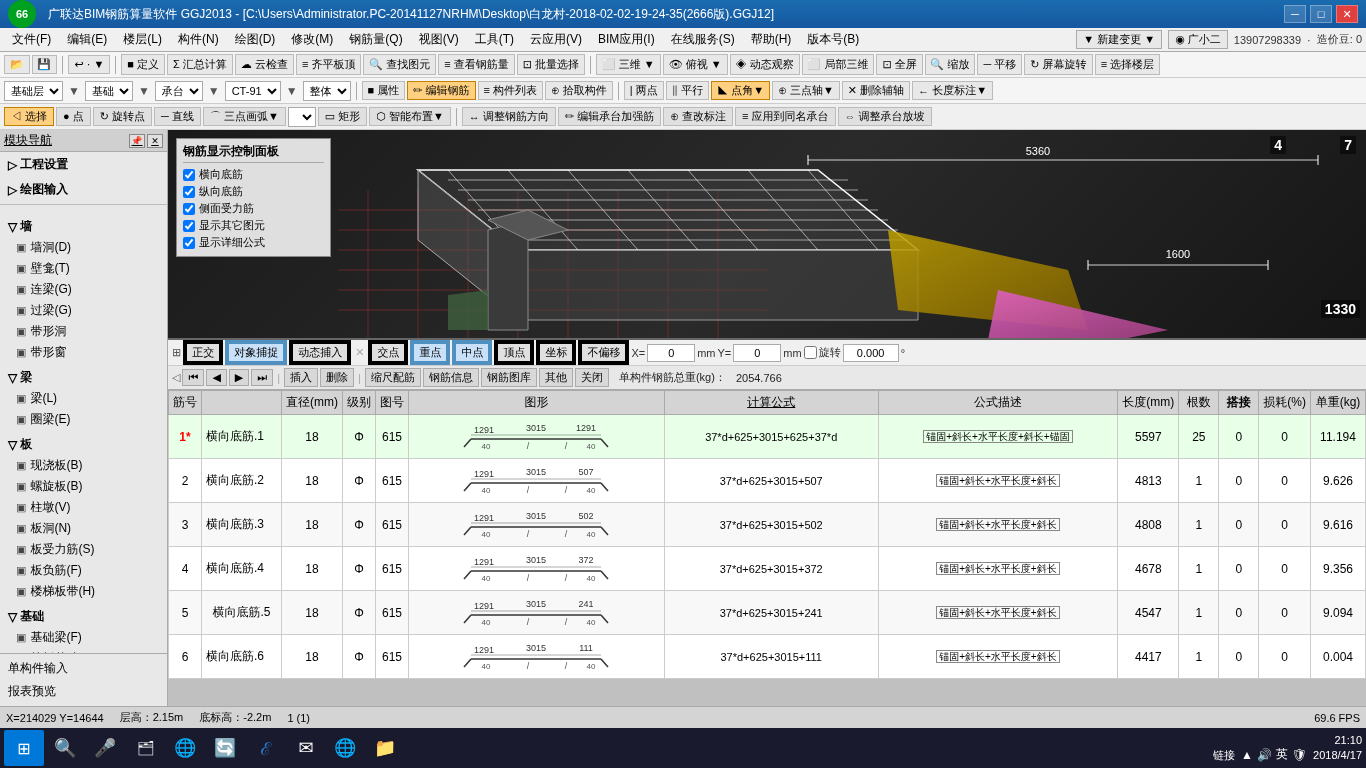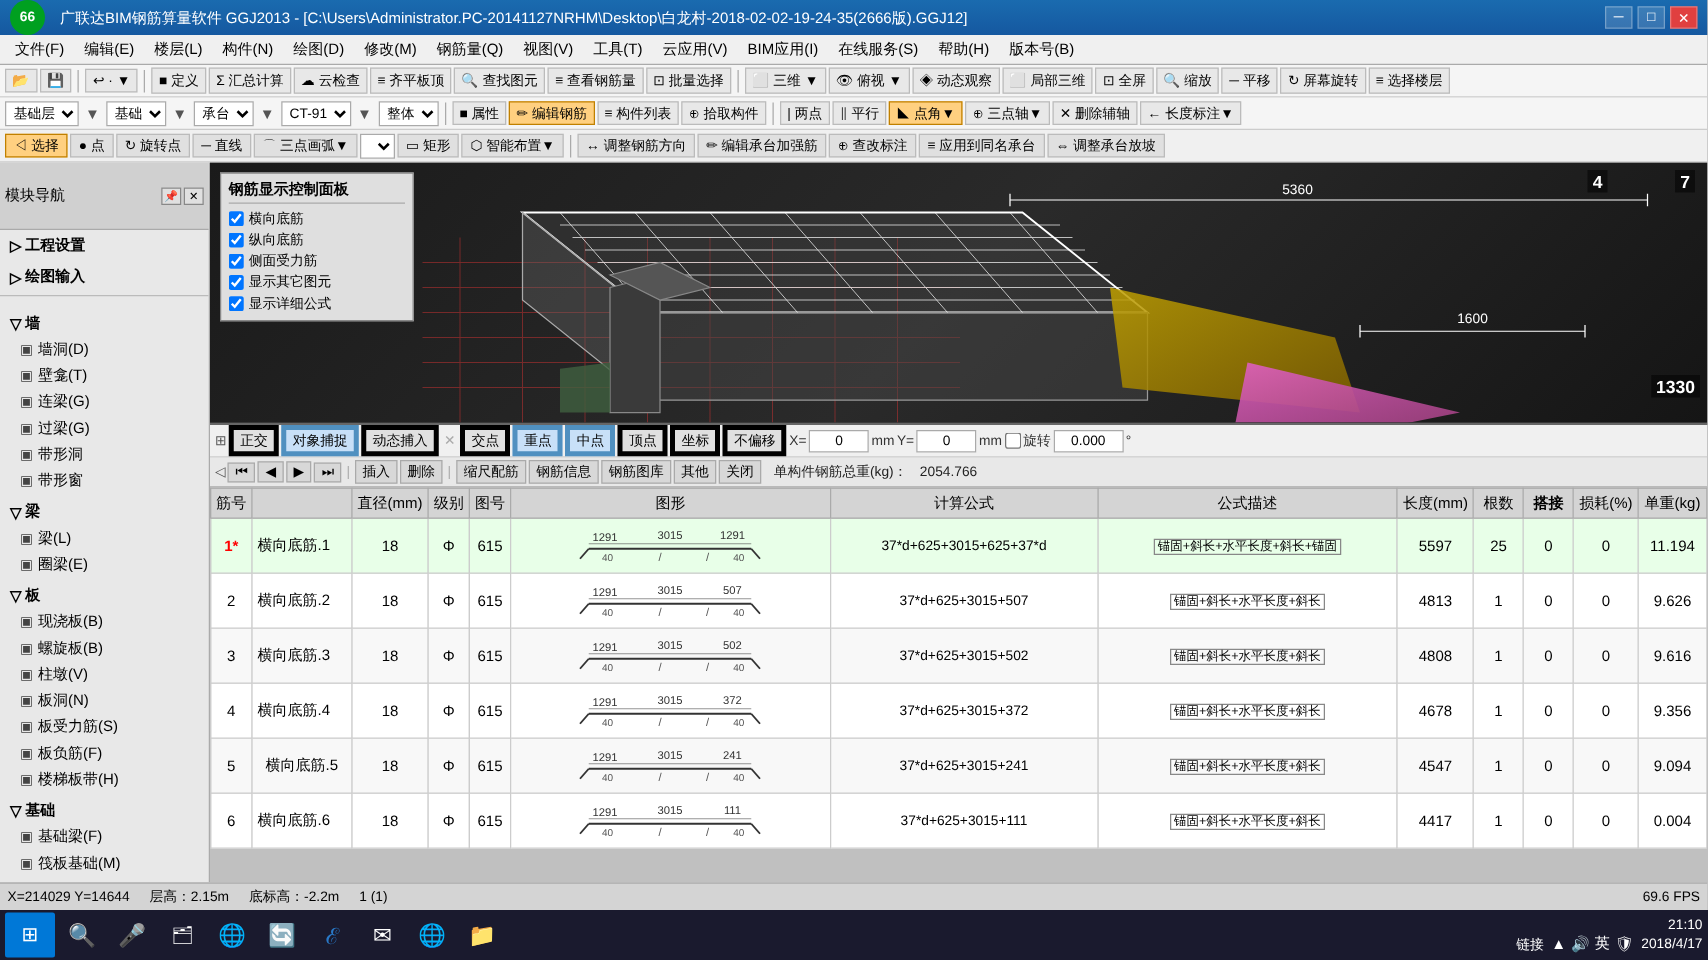--- a/index.html
+++ b/index.html
@@ -144,24 +144,25 @@
       background: #e8e8e8;
       border-right: 1px solid #aaa;
       display: flex;
       flex-direction: column;
       overflow: hidden;
     }
     #sidebar-header {
       display: flex;
       justify-content: space-between;
       align-items: center;
-      padding: 18px 4px;
+      padding: 2px 4px;
       background: #d0d0d0;
       border-bottom: 1px solid #aaa;
       font-size: 12px;
+      text-decoration: underline;
     }
     #sidebar-nav {
       flex: 1;
       overflow-y: auto;
       font-size: 12px;
     }
     .nav-section {
       padding: 2px 0;
     }
     .nav-section-title {
@@ -435,20 +436,27 @@
   <span class="menu-item">绘图(D)</span>
   <span class="menu-item">修改(M)</span>
   <span class="menu-item">钢筋量(Q)</span>
   <span class="menu-item">视图(V)</span>
   <span class="menu-item">工具(T)</span>
   <span class="menu-item">云应用(V)</span>
   <span class="menu-item">BIM应用(I)</span>
   <span class="menu-item">在线服务(S)</span>
   <span class="menu-item">帮助(H)</span>
   <span class="menu-item">版本号(B)</span>
+  <div id="menubar-right">
+    <button class="menu-right-btn">▼ 新建变更 ▼</button>
+    <button class="menu-right-btn">◉ 广小二</button>
+    <span>13907298339</span>
+    <span> · </span>
+    <span>造价豆: 0</span>
+  </div>
 </div>
 
 <div id="main-wrapper">
 
   <div id="toolbar1">
     <button class="tb-btn">📂</button>
     <button class="tb-btn">💾</button>
     <div class="tb-sep"></div>
     <button class="tb-btn">↩ · ▼</button>
     <div class="tb-sep"></div>
@@ -641,20 +649,24 @@
             <span>基础梁(F)</span>
           </div>
           <div class="nav-item">
             <span class="nav-icon">▣</span>
             <span>筏板基础(M)</span>
           </div>
 
         </div>
       </div>
 
+      <div id="sidebar-bottom">
+        <div class="sidebar-bottom-item">单构件输入</div>
+        <div class="sidebar-bottom-item">报表预览</div>
+      </div>
     </div>
 
     <div id="center">
 
       <div id="viewport">
         <div class="scene-bg"></div>
 
         <svg width="100%" height="100%" style="position:absolute;top:0;left:0;">
 
           <defs>
@@ -816,21 +828,21 @@
         <div id="table-scroll">
           <table id="rebar-table">
             <thead>
               <tr>
                 <th style="width:30px;">筋号</th>
                 <th style="width:80px;"></th>
                 <th style="width:55px;">直径(mm)</th>
                 <th style="width:30px;text-align:center;">级别</th>
                 <th style="width:30px;">图号</th>
                 <th style="min-width:160px;">图形</th>
-                <th style="min-width:140px;">计算公式</th>
+                <th style="min-width:140px;text-decoration:underline;">计算公式</th>
                 <th style="min-width:130px;">公式描述</th>
                 <th style="width:60px;">长度(mm)</th>
                 <th style="width:40px;">根数</th>
                 <th style="width:40px;font-weight:bold;">搭接</th>
                 <th style="width:45px;">损耗(%)</th>
                 <th style="width:55px;">单重(kg)</th>
               </tr>
             </thead>
             <tbody id="rebar-tbody">
             <tr class="row-first">

